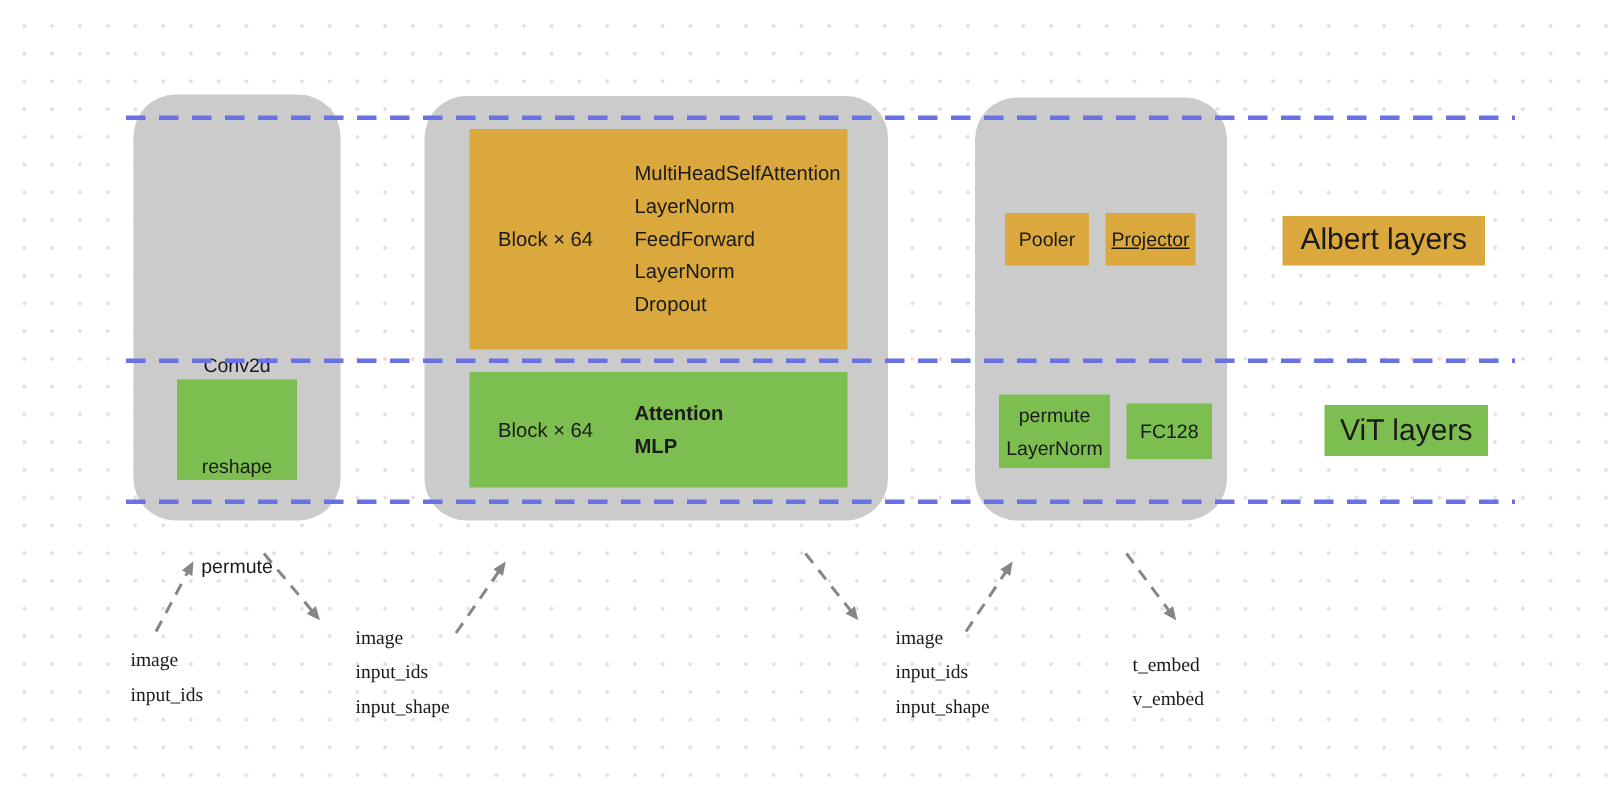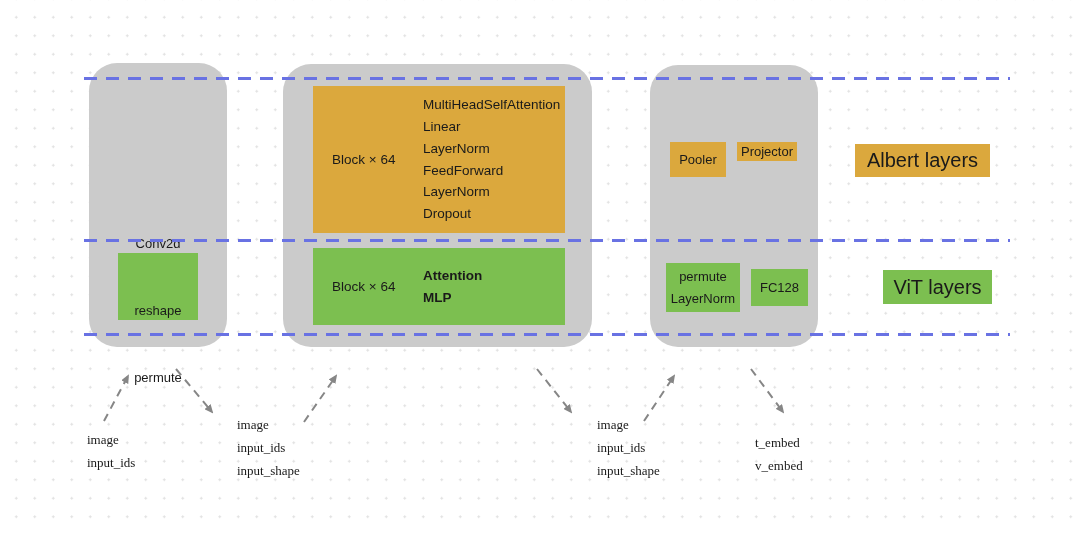--- a/index.html
+++ b/index.html
@@ -59,21 +59,21 @@
   }
   .block-label{
     width:110px;flex:0 0 110px;
     padding-left:19px;box-sizing:border-box;
     font-size:13.5px;
   }
   .layer-list{display:flex;flex-direction:column;font-size:13.5px;}
   .block-big .layer-list{line-height:21.8px;}
   .block-small .layer-list{line-height:22px;font-weight:bold;}
   .pooler{left:670px;top:142px;width:56px;height:35px;}
-  .projector{left:737px;top:142px;width:60px;height:19px;}
+  .projector{left:737px;top:142px;width:60px;height:35px;text-decoration:underline;}
   .permute-ln{left:666px;top:263px;width:74px;height:49px;flex-direction:column;line-height:22px;}
   .fc128{left:751px;top:269px;width:57px;height:37px;}
   .legend{
     position:absolute;
     display:flex;align-items:center;justify-content:center;
     font-size:20px;
     z-index:2;
   }
   .legend-albert{left:855px;top:144px;width:135px;height:33px;}
   .legend-vit{left:883px;top:270px;width:109px;height:34px;}
@@ -105,21 +105,20 @@
   <div class="node vit-bg conv-box">
     <span>Conv2d</span>
     <span>reshape</span>
     <span>permute</span>
   </div>
 
   <div class="node albert-bg block-big">
     <div class="block-label">Block × 64</div>
     <div class="layer-list">
       <span>MultiHeadSelfAttention</span>
-      <span>Linear</span>
       <span>LayerNorm</span>
       <span>FeedForward</span>
       <span>LayerNorm</span>
       <span>Dropout</span>
     </div>
   </div>
   <div class="node vit-bg block-small">
     <div class="block-label">Block × 64</div>
     <div class="layer-list">
       <span>Attention</span>

